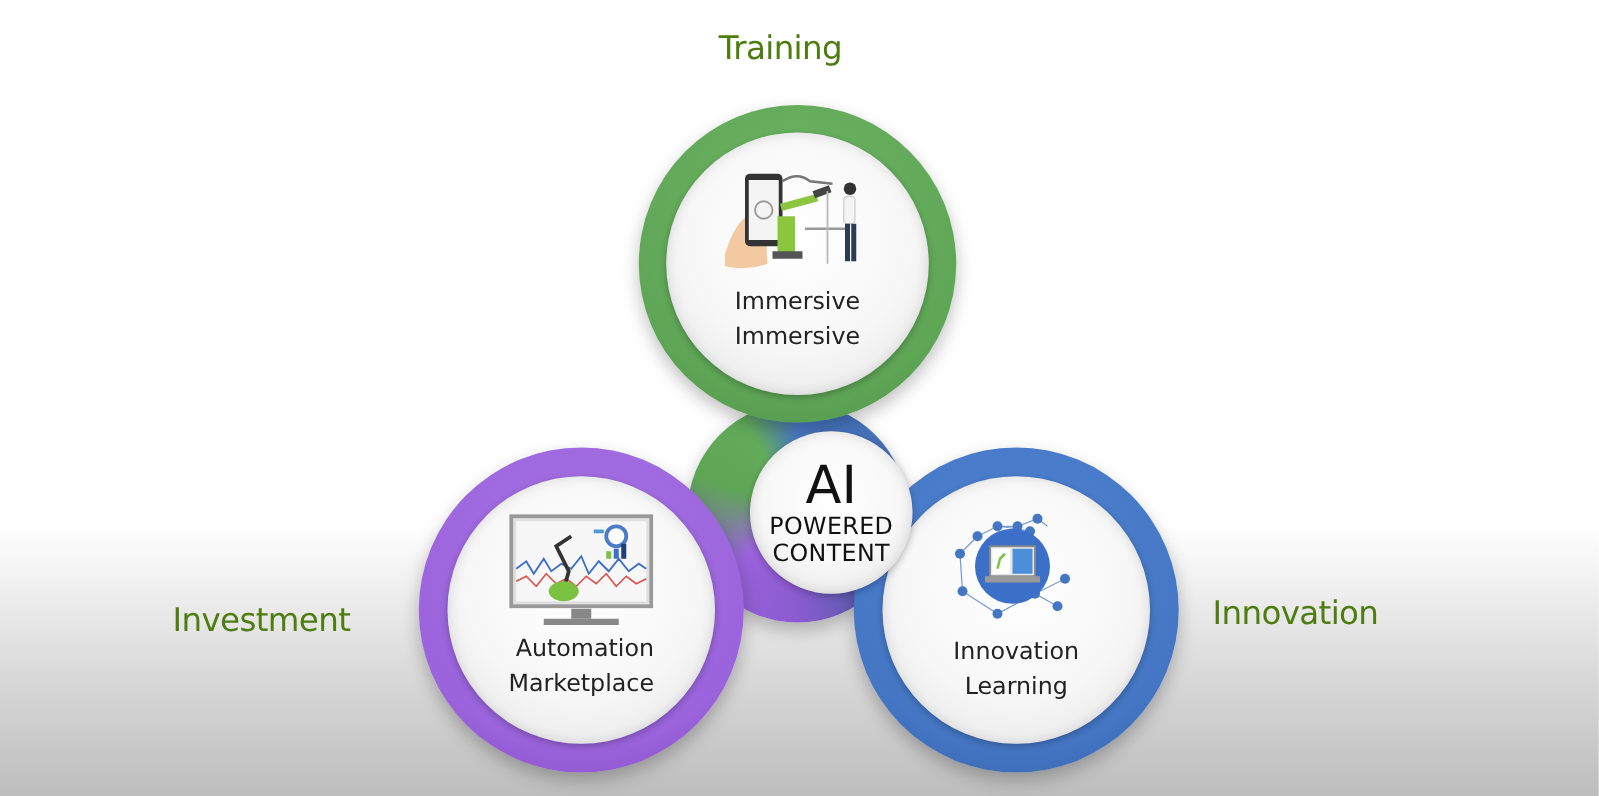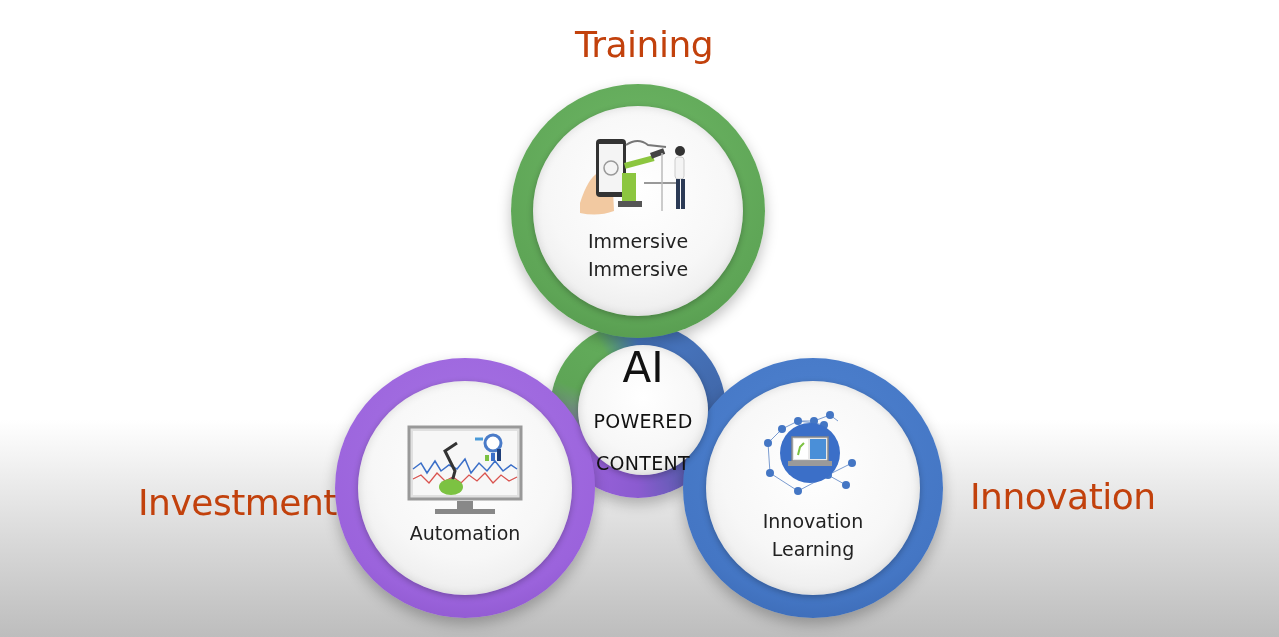--- a/index.html
+++ b/index.html
@@ -2,21 +2,21 @@
 <html><head>
 <meta charset="utf-8">
 <style>
   html, body { margin:0; padding:0; }
   body {
     width:1279px; height:637px; overflow:hidden; position:relative;
     background: linear-gradient(to bottom, #ffffff 0px, #ffffff 420px, #d9d9d9 540px, #bdbdbd 637px);
     font-family: "DejaVu Sans", sans-serif;
   }
   .label {
-    position:absolute; color:#c2410c; font-size:36px; font-weight:500;
+    position:absolute; color:#4d7c0f; font-size:26px; font-weight:500;
     font-family:"DejaVu Sans", sans-serif; letter-spacing:-0.5px; white-space:nowrap;
   }
   .ring {
     position:absolute; border-radius:50%;
     box-shadow: 0 6px 14px rgba(0,0,0,0.25);
   }
   .disc {
     position:absolute; border-radius:50%;
     background: radial-gradient(circle at 50% 40%, #ffffff 0%, #f7f7f7 55%, #e3e3e3 100%);
     box-shadow: inset 0 0 10px rgba(0,0,0,0.12), 0 2px 6px rgba(0,0,0,0.25);
@@ -88,20 +88,21 @@
       <rect x="84" y="28" width="4" height="8" fill="#3b6fc8"></rect>
       <rect x="90" y="24" width="4" height="12" fill="#1f3f7a"></rect>
       <rect x="78" y="30" width="4" height="6" fill="#7cc242"></rect>
       <path d="M68 14 L76 14" stroke="#4a9ad8" stroke-width="3"></path>
       <rect x="50" y="76" width="16" height="8" fill="#888"></rect>
       <rect x="28" y="84" width="60" height="5" fill="#888"></rect>
     </svg>
   </span>
   <div class="disc-text" style="margin-top:2px;text-align:right;">
     <div>Automation</div>
+    <div>Marketplace</div>
   </div>
 </div>
 
 <div class="ring" style="left:683px; top:358px; width:260px; height:260px; background: radial-gradient(circle at 50% 35%, #4f83d1 0%, #4476c4 70%, #345fa6 100%);"></div>
 <div class="disc" style="left:706px; top:381px; width:214px; height:214px;">
   <span style="margin-top:-6px;">
     <svg width="110" height="100" viewBox="0 0 110 100">
       <g stroke="#7a9bd0" stroke-width="1" fill="none">
         <polyline points="10,36 24,22 40,14 56,14 72,8 80,14"></polyline>
         <polyline points="40,14 56,16 66,18"></polyline>
@@ -128,17 +129,17 @@
       <rect x="52" y="32" width="16" height="20" fill="#4a8fd8"></rect>
       <rect x="30" y="54" width="44" height="5" fill="#9a9a9a"></rect>
     </svg>
   </span>
   <div class="disc-text" style="margin-top:0px;">
     <div>Innovation</div>
     <div>Learning</div>
   </div>
 </div>
 
-<div class="disc" style="left:578px; top:345px; width:130px; height:130px;gap:20px;">
+<div class="disc" style="left:600px; top:345px; width:130px; height:130px;">
   <div class="ai-big">AI</div>
   <div class="ai-small">POWERED</div>
   <div class="ai-small">CONTENT</div>
 </div>
 
 </body></html>

